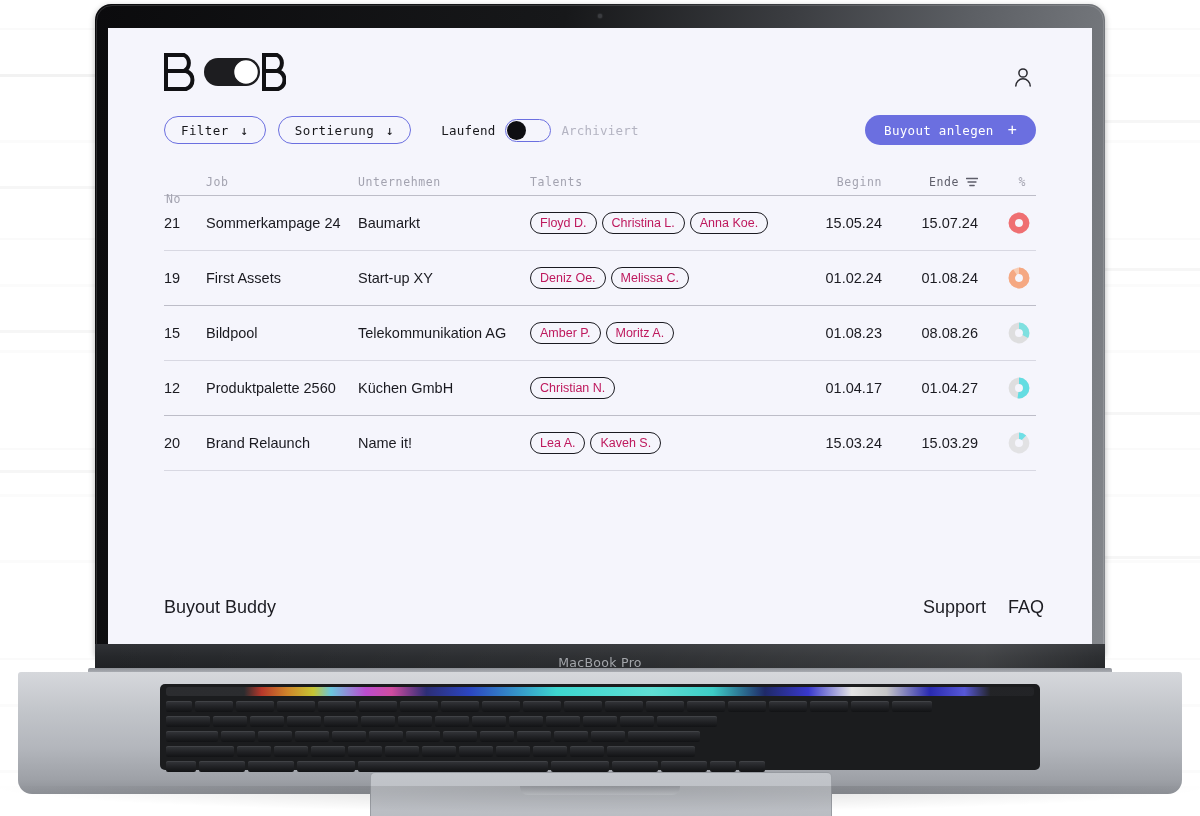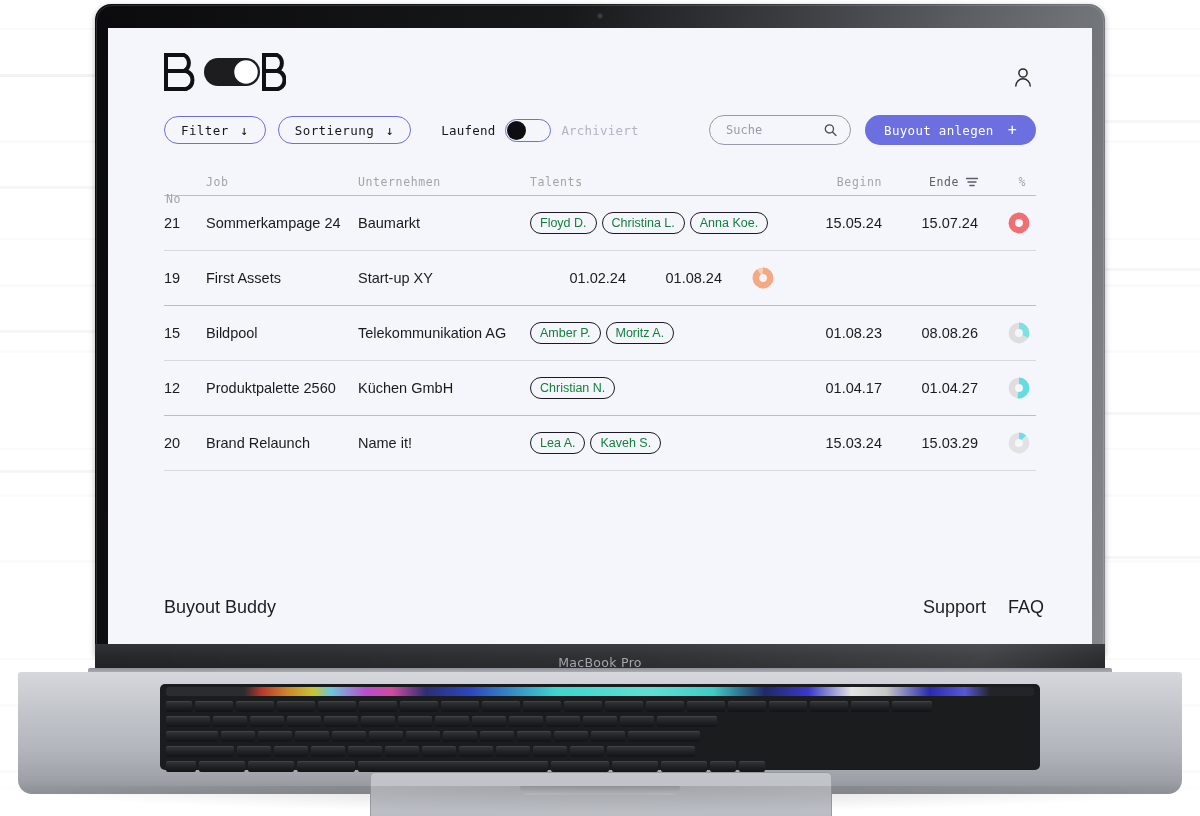--- a/index.html
+++ b/index.html
@@ -353,21 +353,21 @@
   .t-head .c-pct  { justify-content: flex-end; padding-right: 10px; }
 
   .chip {
     display: inline-flex;
     align-items: center;
     height: 22px;
     padding: 0 9px;
     border: 1.2px solid #1a1a20;
     border-radius: 13px;
     font-size: 12.5px;
-    color: #15803d;
+    color: #be185d;
     white-space: nowrap;
     cursor: pointer;
   }
 
   .donut { display:block; }
 
   
   .app-footer {
     position: absolute;
     left: 56px; right: 48px;
@@ -444,29 +444,20 @@
 
           <div class="toggle-group">
             <span class="toggle-label on">Laufend</span>
             <div class="switch">
               <div class="knob"></div>
             </div>
             <span class="toggle-label off">Archiviert</span>
           </div>
 
           <div class="toolbar-right">
-            <div class="search-box">
-              <input type="text" placeholder="Suche" style="">
-              <span class="search-icon">
-                <svg width="13" height="13" viewBox="0 0 13 13" aria-hidden="true">
-                  <circle cx="5.4" cy="5.4" r="4.1" fill="none" stroke="#4a4a55" stroke-width="1.3"></circle>
-                  <line x1="8.5" y1="8.5" x2="12" y2="12" stroke="#4a4a55" stroke-width="1.3" stroke-linecap="round"></line>
-                </svg>
-              </span>
-            </div>
 
             <button class="cta-btn">
               <span>Buyout anlegen</span>
               <span class="plus">+</span>
             </button>
           </div>
         </div>
 
         <div class="table">
 
@@ -503,20 +494,24 @@
                   <svg width="22" height="22" viewBox="0 0 22 22" class="donut">
                     <circle cx="11" cy="11" r="7.2" fill="none" stroke="#f6c3c5" stroke-width="6.4"></circle>
                     <circle cx="11" cy="11" r="7.2" fill="none" stroke="#ef6f72" stroke-width="6.4" stroke-dasharray="45.23893421169302 0.001" transform="rotate(-90 11 11)"></circle>
                   </svg>
                 </div>
               </div>
               <div class="t-row t-body-row strong-sep">
                 <div class="c-no">19</div>
                 <div class="c-job">First Assets</div>
                 <div class="c-comp">Start-up XY</div>
+                <div class="c-tal">
+                  <span class="chip">Deniz Oe.</span>
+                  <span class="chip">Melissa C.</span>
+                </div>
                 <div class="c-beg">01.02.24</div>
                 <div class="c-end">01.08.24</div>
                 <div class="c-pct">
                   <svg width="22" height="22" viewBox="0 0 22 22" class="donut">
                     <circle cx="11" cy="11" r="7.2" fill="none" stroke="#f8cdb4" stroke-width="6.4"></circle>
                     <circle cx="11" cy="11" r="7.2" fill="none" stroke="#f5a882" stroke-width="6.4" stroke-dasharray="40.71504079052372 4.524893421169302" transform="rotate(-90 11 11)"></circle>
                   </svg>
                 </div>
               </div>
               <div class="t-row t-body-row">

